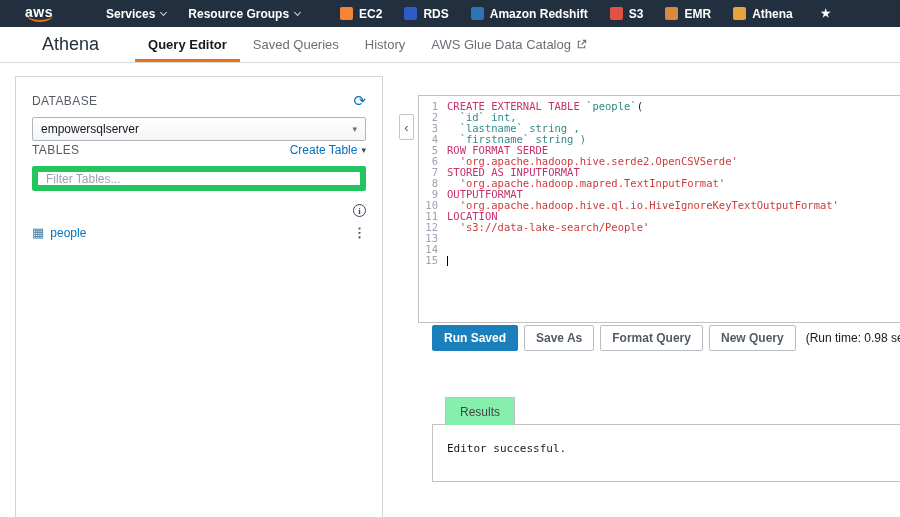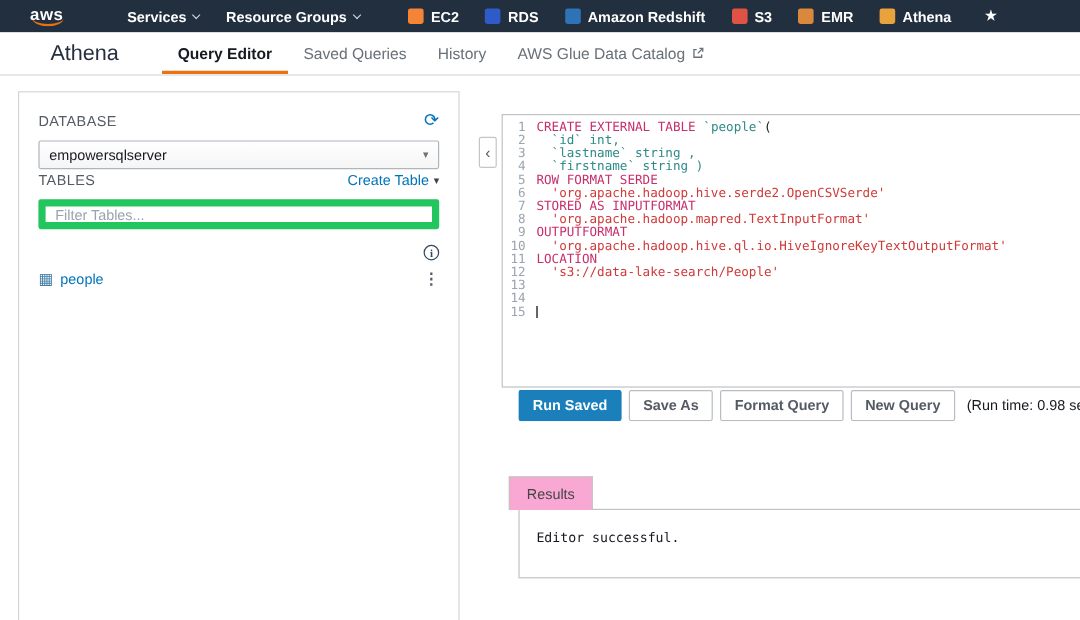--- a/index.html
+++ b/index.html
@@ -83,22 +83,22 @@
   .actions { position:absolute; left:432px; top:325px; right:0; display:flex;
              align-items:center; gap:6px; overflow:hidden; white-space:nowrap; }
   .btn { font-family:"Liberation Sans",sans-serif; font-size:12px; font-weight:bold;
          padding:5px 11px; border:1px solid #b7bdc3; background:#fff; color:#545b64;
          border-radius:2px; cursor:pointer; }
   .btn.primary { background:var(--run-button-bg,#1a7fba); border-color:var(--run-button-bg,#1a7fba);
                  color:#fff; }
   .status-text { font-size:12px; color:#16191f; margin-left:4px; }
 
   
-  .results-tab { position:absolute; left:424px; top:397px; height:28px; padding:0 14px;
-                 background:#f9a8d4; border:1px solid #c2c2c2; border-bottom:none; z-index:2;
+  .results-tab { position:absolute; left:445px; top:397px; height:28px; padding:0 14px;
+                 background:#86efac; border:1px solid #c2c2c2; border-bottom:none; z-index:2;
                  display:flex; align-items:center; font-size:12px; color:#444; cursor:pointer; }
   .results-box { position:absolute; left:432px; top:424px; right:-2px; height:58px;
                  border:1px solid #c2c2c2; background:#fff; padding:17px 14px; }
   .results-message { font-family:"DejaVu Sans Mono", monospace; font-size:11px; color:#16191f; }
 </style>
 </head>
 <body>
 
 <div class="screen">
 

